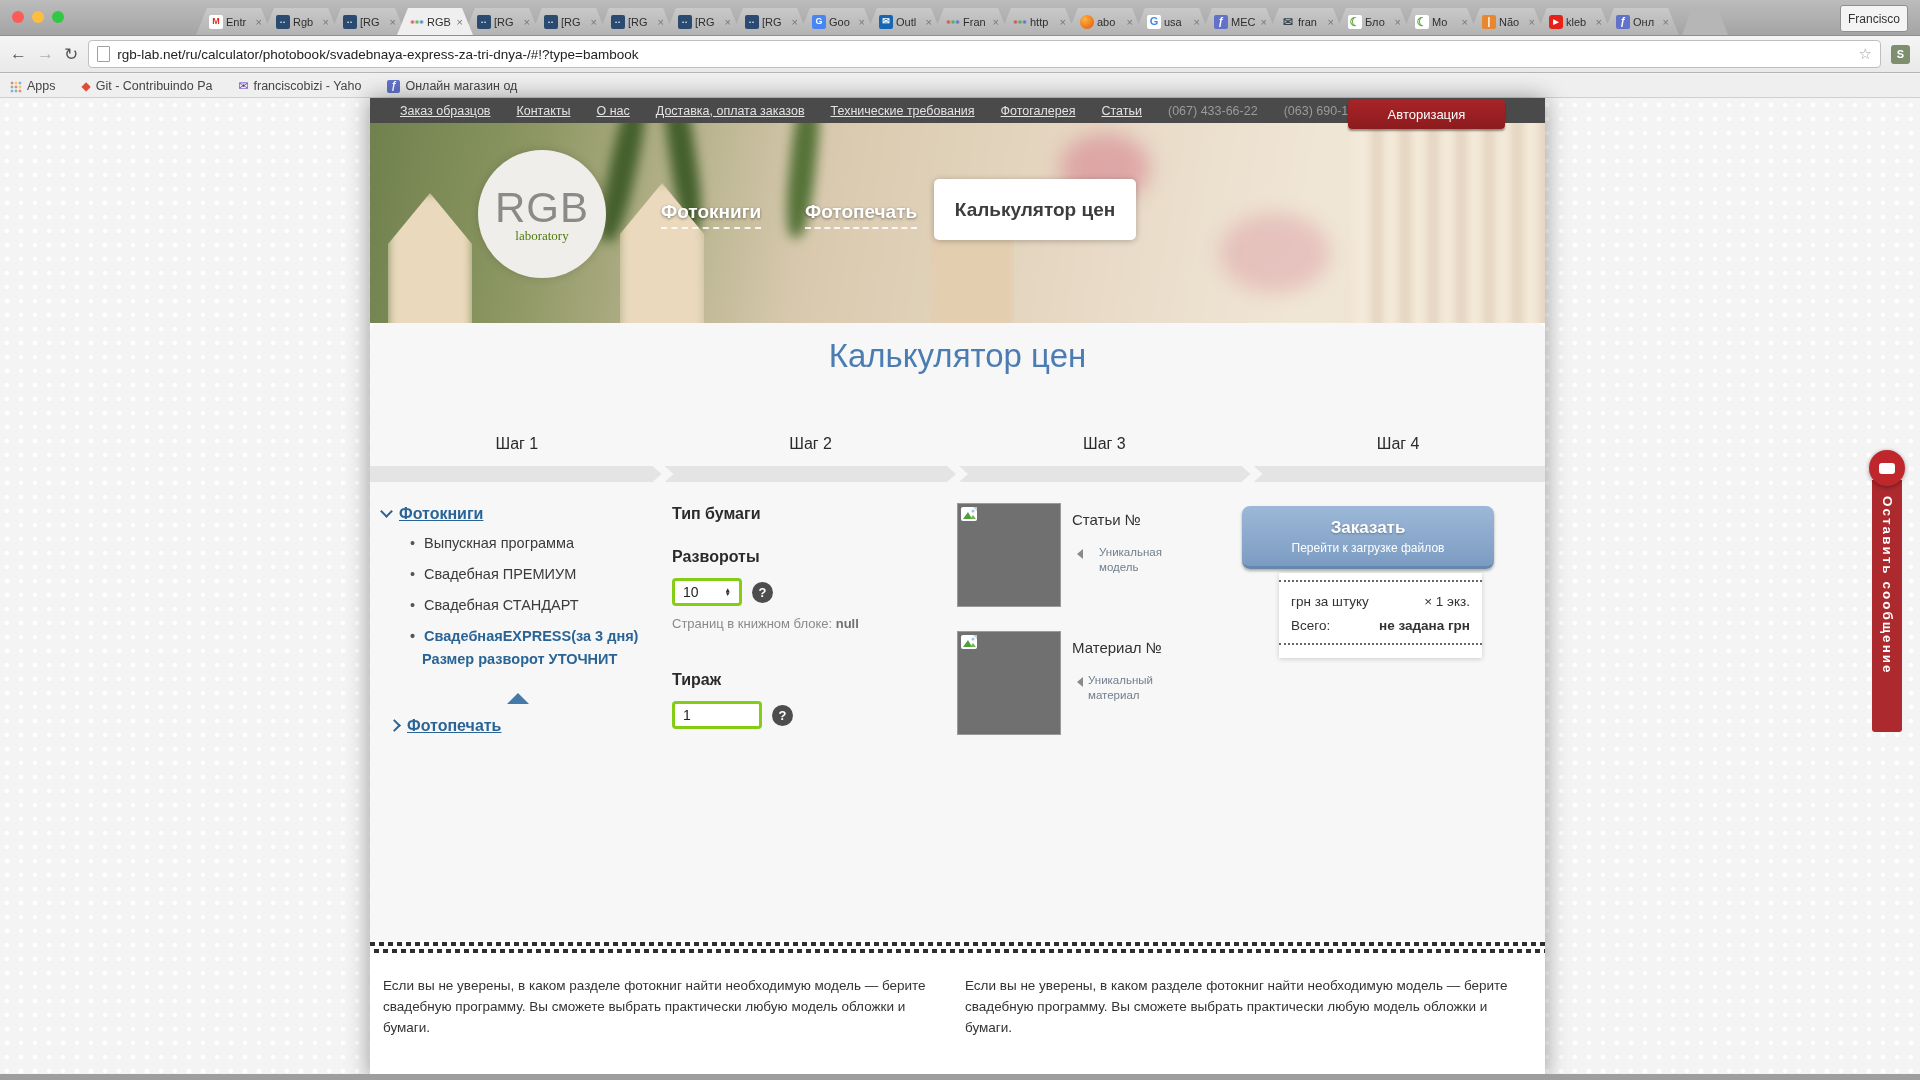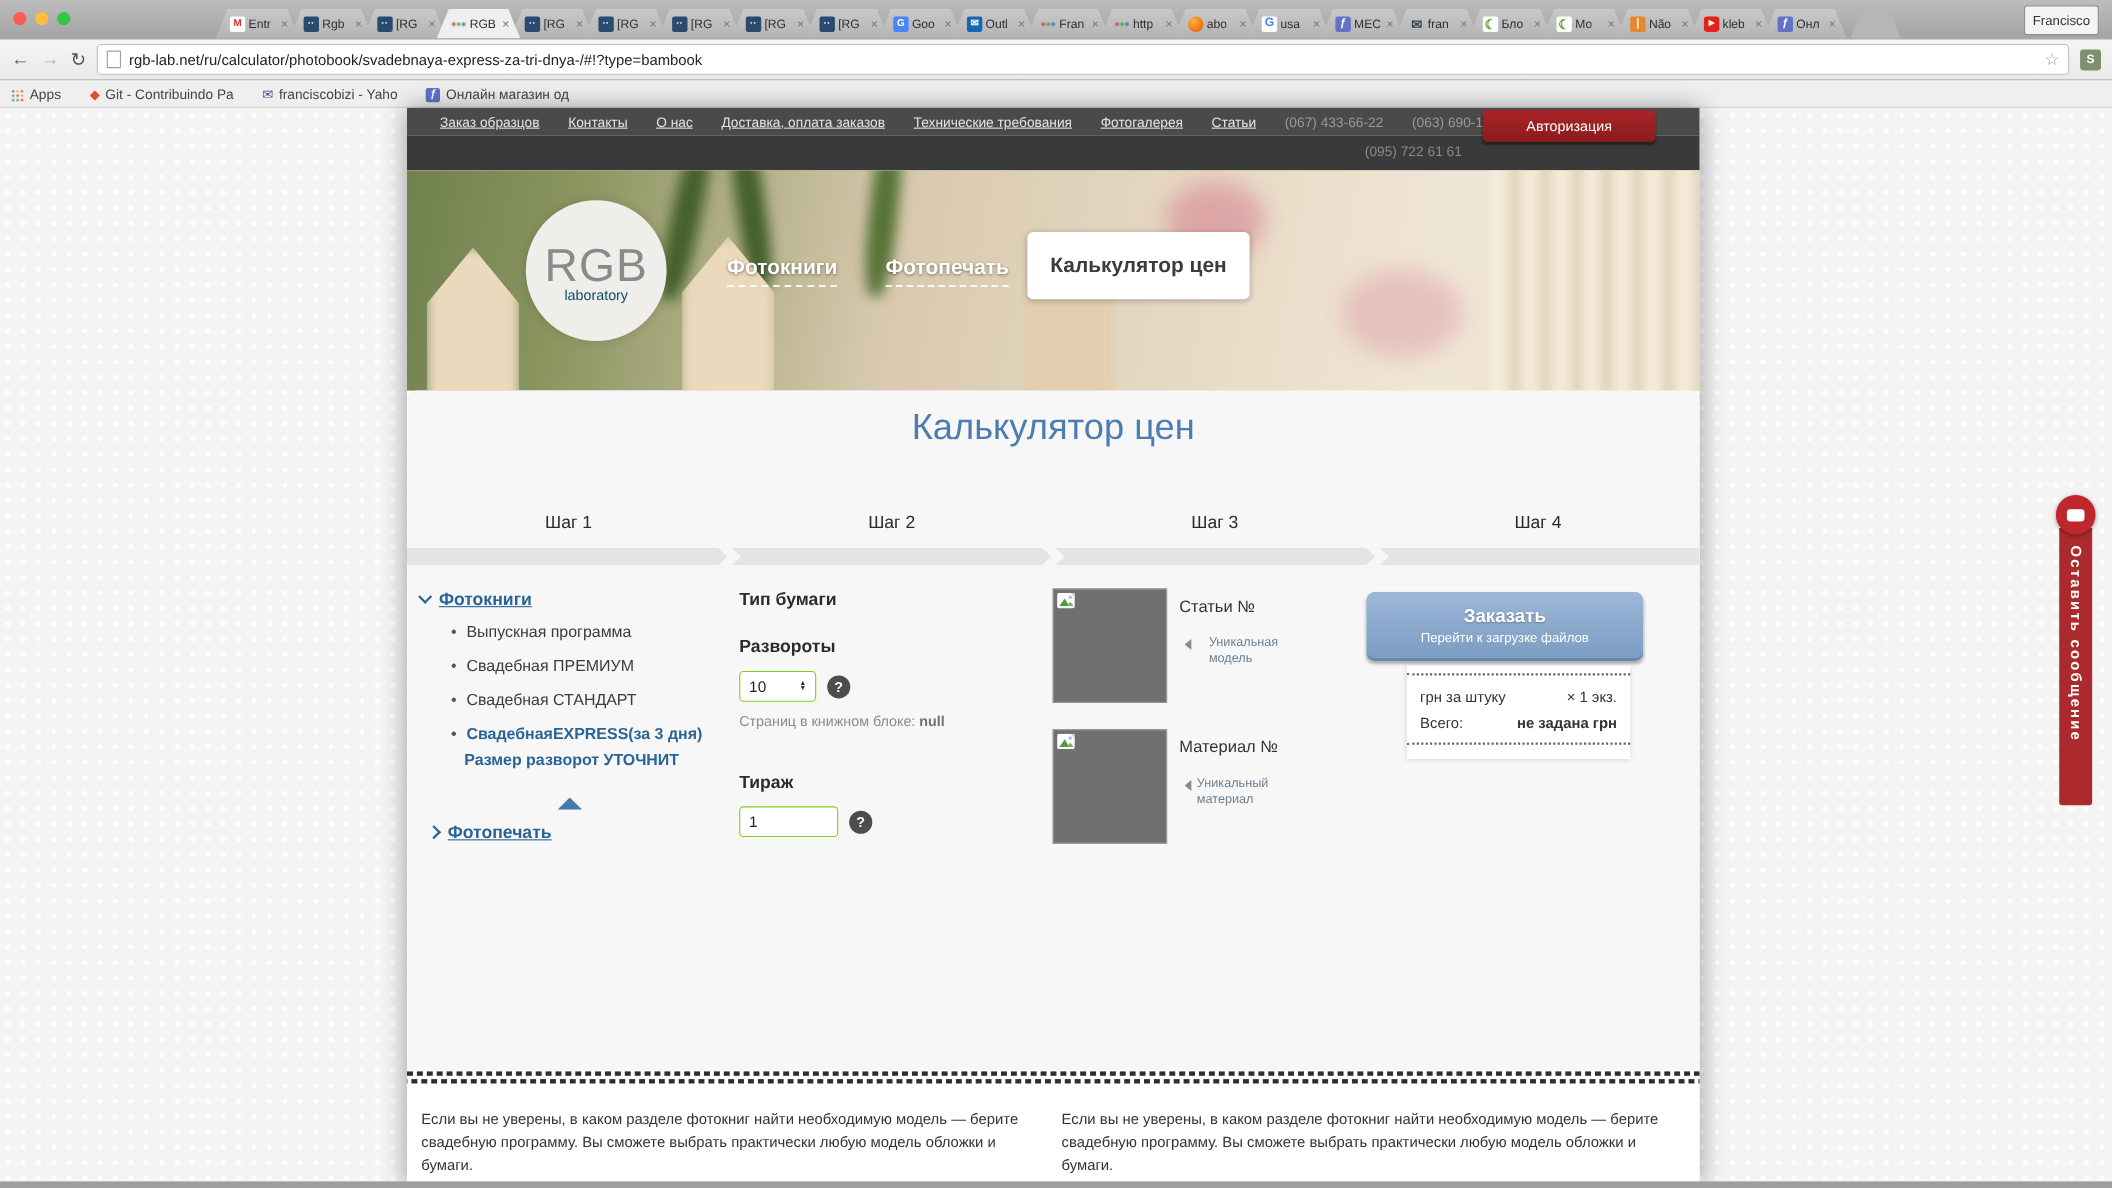--- a/index.html
+++ b/index.html
@@ -89,21 +89,21 @@
   .blade{position:absolute;width:26px;height:150px;background:#44602c;border-radius:40%;filter:blur(6px);}
   .picket{position:absolute;width:84px;height:150px;background:#ead9bd;filter:blur(5px);
     clip-path:polygon(0 34%,50% 0,100% 34%,100% 100%,0 100%);}
   .flower{position:absolute;border-radius:50%;filter:blur(10px);}
   .curtain{position:absolute;right:-10px;top:-10px;width:200px;height:230px;filter:blur(4px);
     background:repeating-linear-gradient(90deg,#f4ead9 0 16px,#e4d4c0 16px 28px);}
   #logo-circle{position:absolute;left:108px;top:27px;width:128px;height:128px;border-radius:50%;
     background:#efeeea;display:flex;flex-direction:column;align-items:center;justify-content:center;
     box-shadow:0 0 10px rgba(0,0,0,.15);}
   #logo-main{font-size:42px;color:#8a8a8a;letter-spacing:1px;}
-  #logo-sub{font-size:13px;color:#0c4a6e;margin-top:-4px;}
+  #logo-sub{font-size:13px;color:#4d7c0f;margin-top:-4px;font-family:Liberation Serif, serif;}
   .hero-menu-link{position:absolute;top:78px;color:#fff;font-size:19px;font-weight:bold;
     text-shadow:0 1px 3px rgba(0,0,0,.45);border-bottom:2px dashed rgba(255,255,255,.85);
     padding-bottom:4px;}
   #menu-active{position:absolute;left:564px;top:56px;width:202px;height:61px;background:#fff;
     border-radius:5px;color:#3c3c3c;font-size:19px;font-weight:bold;display:flex;
     align-items:center;justify-content:center;box-shadow:0 1px 6px rgba(0,0,0,.25);}
   
   #panel{position:relative;height:618px;background:#f7f7f7;border-radius:8px 8px 0 0;}
   #calc-title{position:absolute;left:0;top:14px;width:100%;text-align:center;font-size:33px;
     font-weight:300;color:#4b7db3;}
@@ -132,21 +132,21 @@
     box-shadow:0 2px 6px rgba(0,0,0,.25);}
   .dd-opt{height:40px;background:#4479a9;border-top:1px solid #6b97bd;color:#fff;font-weight:bold;
     font-size:15px;display:flex;align-items:center;padding-left:15px;}
   .dd-opt:first-child{border-top:none;}
   .dd-opt.active{background:#1f3b57;}
   #cat2{margin:28px 0 0 8px;}
   
   #col2{position:absolute;left:302px;top:182px;width:220px;}
   .fld-h{font-size:16px;font-weight:bold;color:#2b2b2b;}
   #spreads-row,#qty-row{display:flex;align-items:center;gap:10px;margin-top:12px;}
-  .inputbox{width:70px;height:28px;background:#fff;border:1px solid #84cc16;border-radius:4px;
+  .inputbox{width:70px;height:28px;background:#fff;border:3px solid #84cc16;border-radius:4px;
     box-sizing:border-box;display:flex;align-items:center;padding:0 8px;font-size:14px;color:#222;}
   .stepper{margin-left:auto;display:flex;flex-direction:column;line-height:0.55;font-size:6.5px;color:#333;}
   .q-ico{width:21px;height:21px;border-radius:50%;background:#4d4d4d;color:#fff;font-size:13px;
     font-weight:bold;display:flex;align-items:center;justify-content:center;}
   #pages-note{margin-top:10px;font-size:13px;color:#8a8a8a;}
   #pages-note b{color:#707070;margin-top:37px;}
   #qty-h{margin-top:40px;}
   
   #col3{position:absolute;left:587px;top:180px;width:250px;}
   .ph-box{position:absolute;left:0;width:104px;height:104px;background:#707070;border:1px solid #9a9a9a;
@@ -359,23 +359,20 @@
         <span class="nav-phone" style="order:9;">(063) 690-17-17</span>
         <div id="auth-btn">Авторизация</div>
       <a href="#" style="order:0">Заказ образцов</a>
           <a href="#" style="order:1">Контакты</a>
           <a href="#" style="order:2">О нас</a>
           <a href="#" style="order:3">Доставка, оплата заказов</a>
           <a href="#" style="order:4">Технические требования</a>
           <a href="#" style="order:5">Фотогалерея</a>
           <a href="#" style="order:6">Статьи</a>
         </div>
-      <div id="sub-strip">
-        <span id="phone3">(095) 722 61 61</span>
-      </div>
 
       <div id="hero">
         <div class="hero-layer"></div>
         <div class="blade" style="left:240px;top:-30px;transform:rotate(12deg);"></div>
         <div class="blade" style="left:300px;top:-40px;transform:rotate(-8deg);"></div>
         <div class="blade" style="left:420px;top:-35px;transform:rotate(6deg);background:#567338;"></div>
         <div class="picket" style="left:18px;top:70px;"></div>
         <div class="picket" style="left:250px;top:60px;"></div>
         <div class="picket" style="left:560px;top:55px;background:#e3ceb0;"></div>
         <div class="flower" style="left:690px;top:10px;width:90px;height:70px;background:rgba(216,140,150,.65);"></div>

